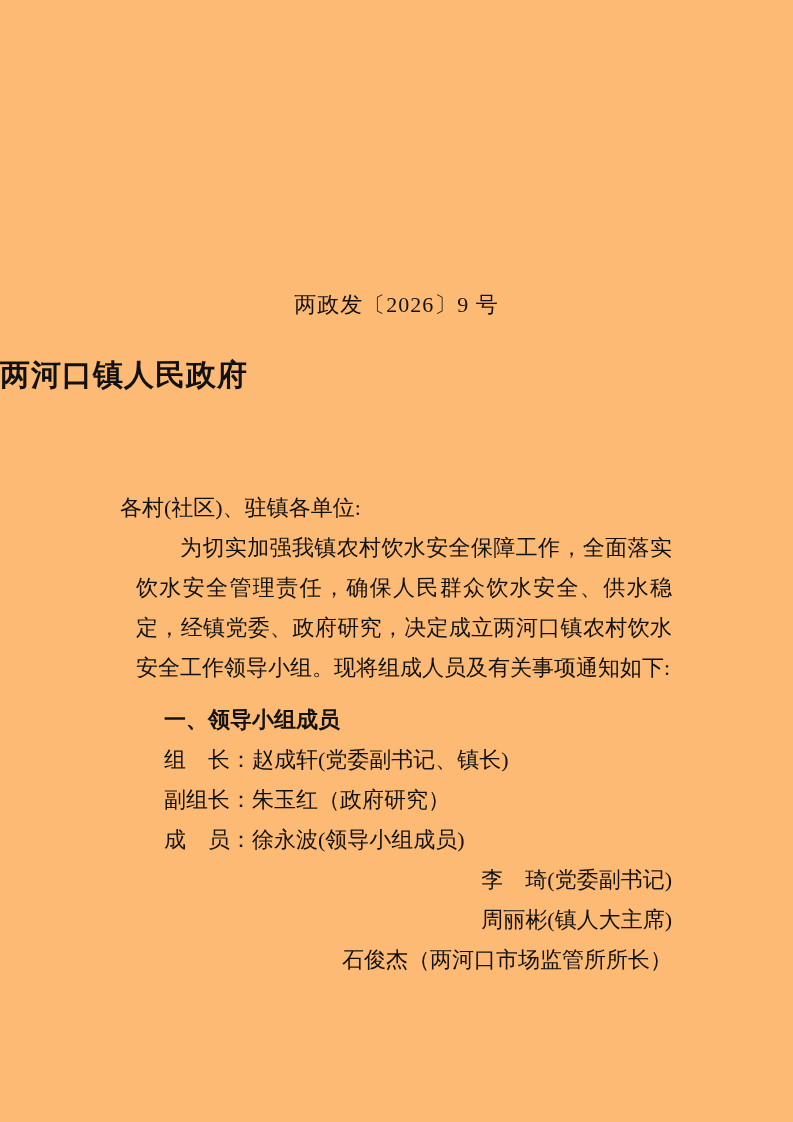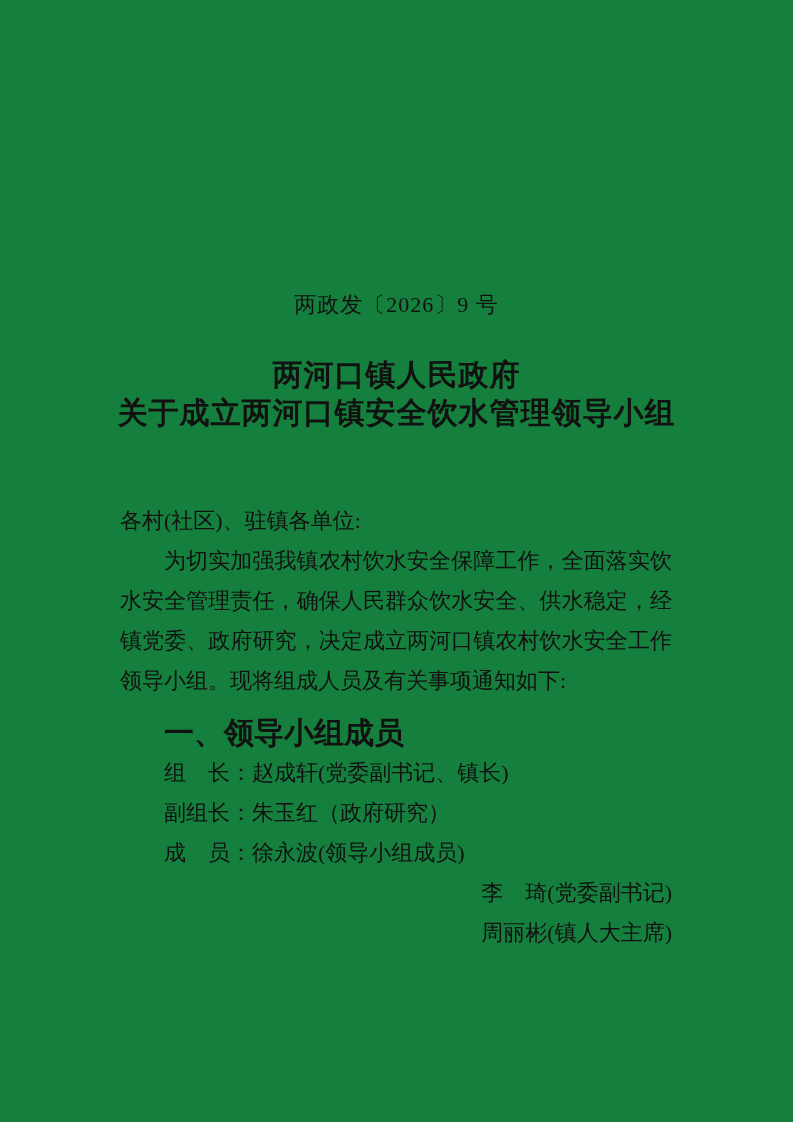--- a/index.html
+++ b/index.html
@@ -2,96 +2,96 @@
 <html><head>
 <meta charset="utf-8">
 <style>
   * { margin: 0; padding: 0; box-sizing: border-box; }
   html, body { background: #e8e8e8; }
   .page {
     position: relative;
     width: 793px;
     height: 1122px;
     margin: 0 auto;
-    background: #15803d;
+    background: #fdba74;
     color: #111111;
     font-family: "Liberation Serif", "DejaVu Serif", serif;
     overflow: hidden;
   }
   .doc-number {
     position: absolute;
     top: 290px;
     left: 0;
     width: 100%;
     text-align: center;
     font-size: 22px;
     line-height: 30px;
     letter-spacing: 1px;
   }
   .title-block {
     position: absolute;
     top: 356px;
     left: 0;
     width: 100%;
-    text-align: center;
     font-size: 30px;
     line-height: 38px;
     font-weight: 700;
     letter-spacing: 1px;
   }
   .body-block {
     position: absolute;
-    top: 501px;
+    top: 488px;
     left: 120px;
     width: 552px;
     font-size: 22px;
     line-height: 40px;
   }
   .salutation { text-align: left; }
   .paragraph {
     text-indent: 2em;
     text-align: justify;
     text-justify: inter-ideograph;
+    margin-left: 16px;
   }
   .section-heading {
     margin-top: 12px;
     padding-left: 44px;
     font-family: "Liberation Sans", "DejaVu Sans", sans-serif;
     font-weight: 700;
-    font-size: 30px;
+    font-size: 22px;
   }
   .roster-line-l1 { padding-left: 44px; }
   .roster-line-l2 { padding-left: 132px; text-align: right; }
 </style>
 </head>
 <body>
 
 <div class="page">
 
   <div class="doc-number">两政发〔2026〕9 号</div>
 
   <div class="title-block">
     <div>两河口镇人民政府</div>
-    <div>关于成立两河口镇安全饮水管理领导小组</div>
   </div>
 
   <div class="body-block">
 
     <div class="salutation">各村(社区)、驻镇各单位:</div>
 
     <div class="paragraph">为切实加强我镇农村饮水安全保障工作，全面落实饮水安全管理责任，确保人民群众饮水安全、供水稳定，经镇党委、政府研究，决定成立两河口镇农村饮水安全工作领导小组。现将组成人员及有关事项通知如下:</div>
 
     <div class="section-heading">一、领导小组成员</div>
 
     <div class="roster-line-l1">组　长：赵成轩(党委副书记、镇长)</div>
 
     <div class="roster-line-l1">副组长：朱玉红（政府研究）</div>
 
     <div class="roster-line-l1">成　员：徐永波(领导小组成员)</div>
 
     <div class="roster-line-l2">李　琦(党委副书记)</div>
 
     <div class="roster-line-l2">周丽彬(镇人大主席)</div>
 
+    <div class="roster-line-l2">石俊杰（两河口市场监管所所长）</div>
 
   </div>
 
 </div>
 
 </body></html>

